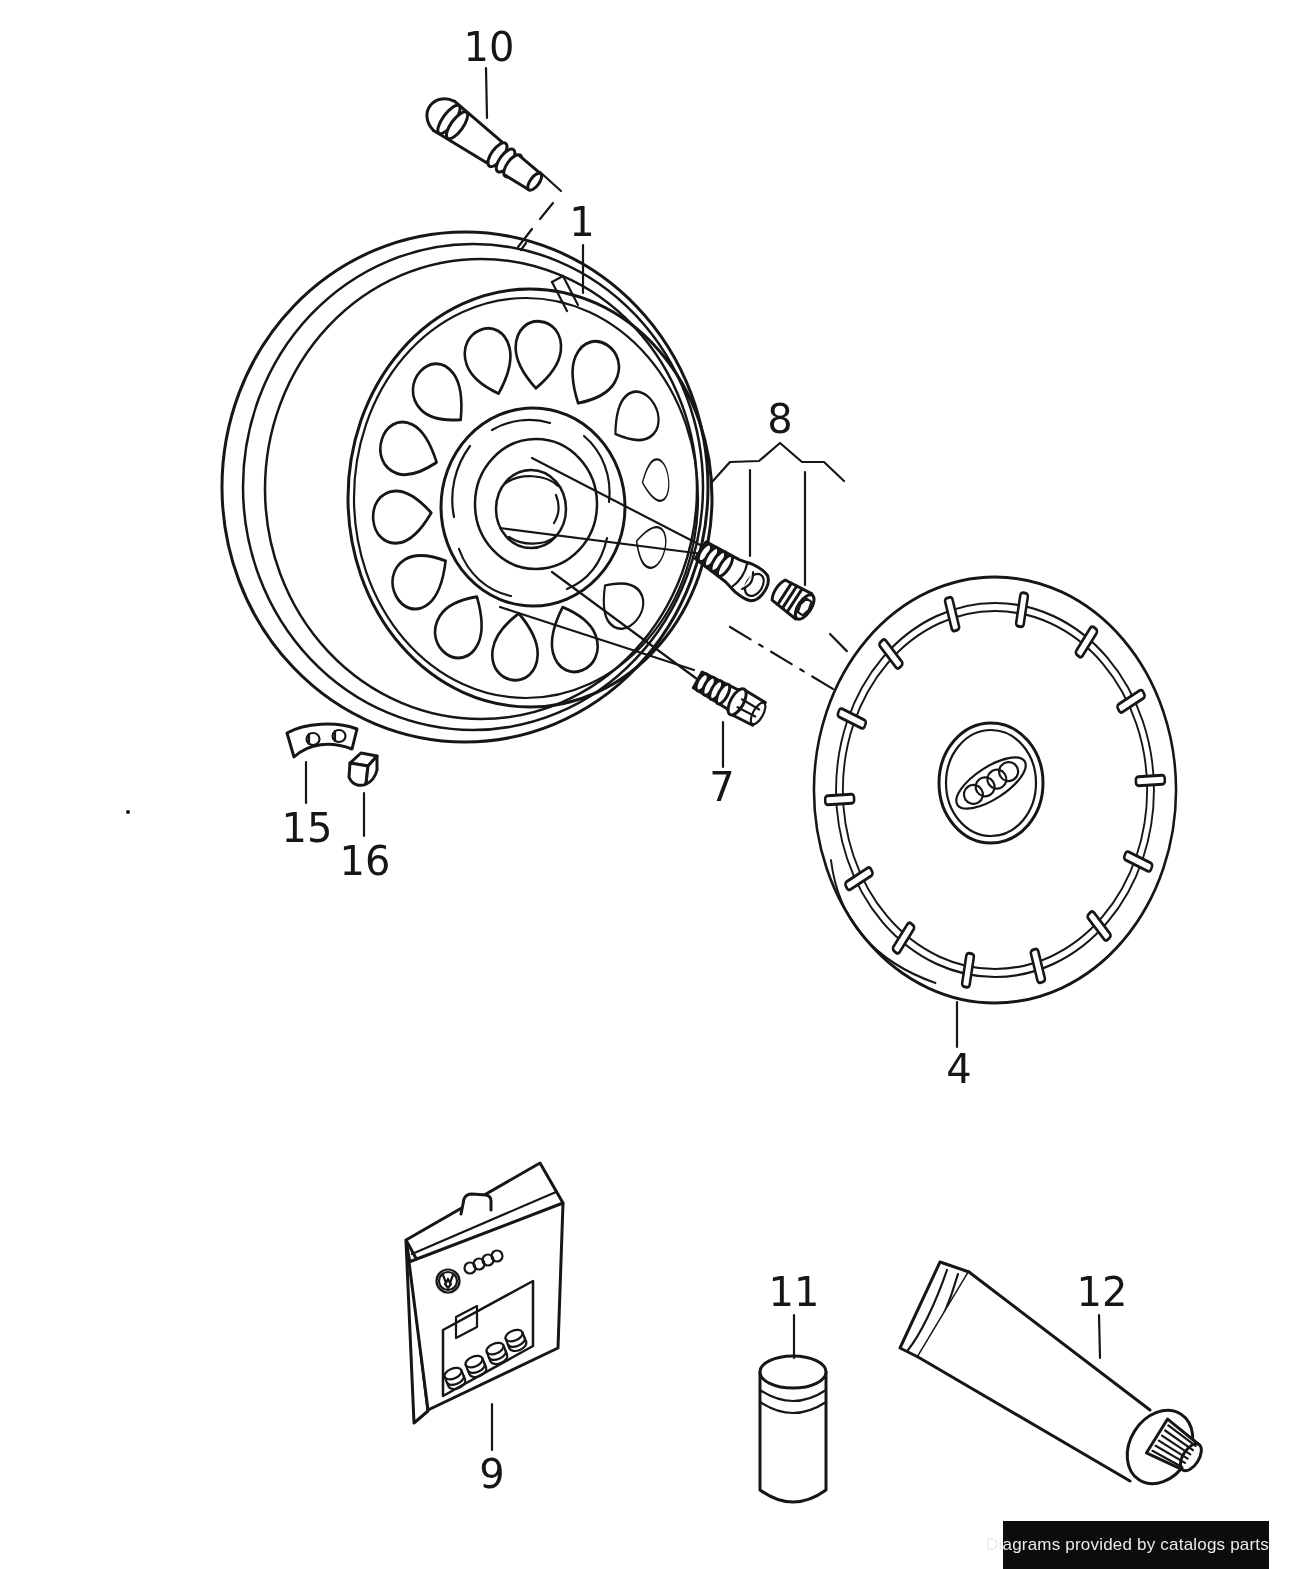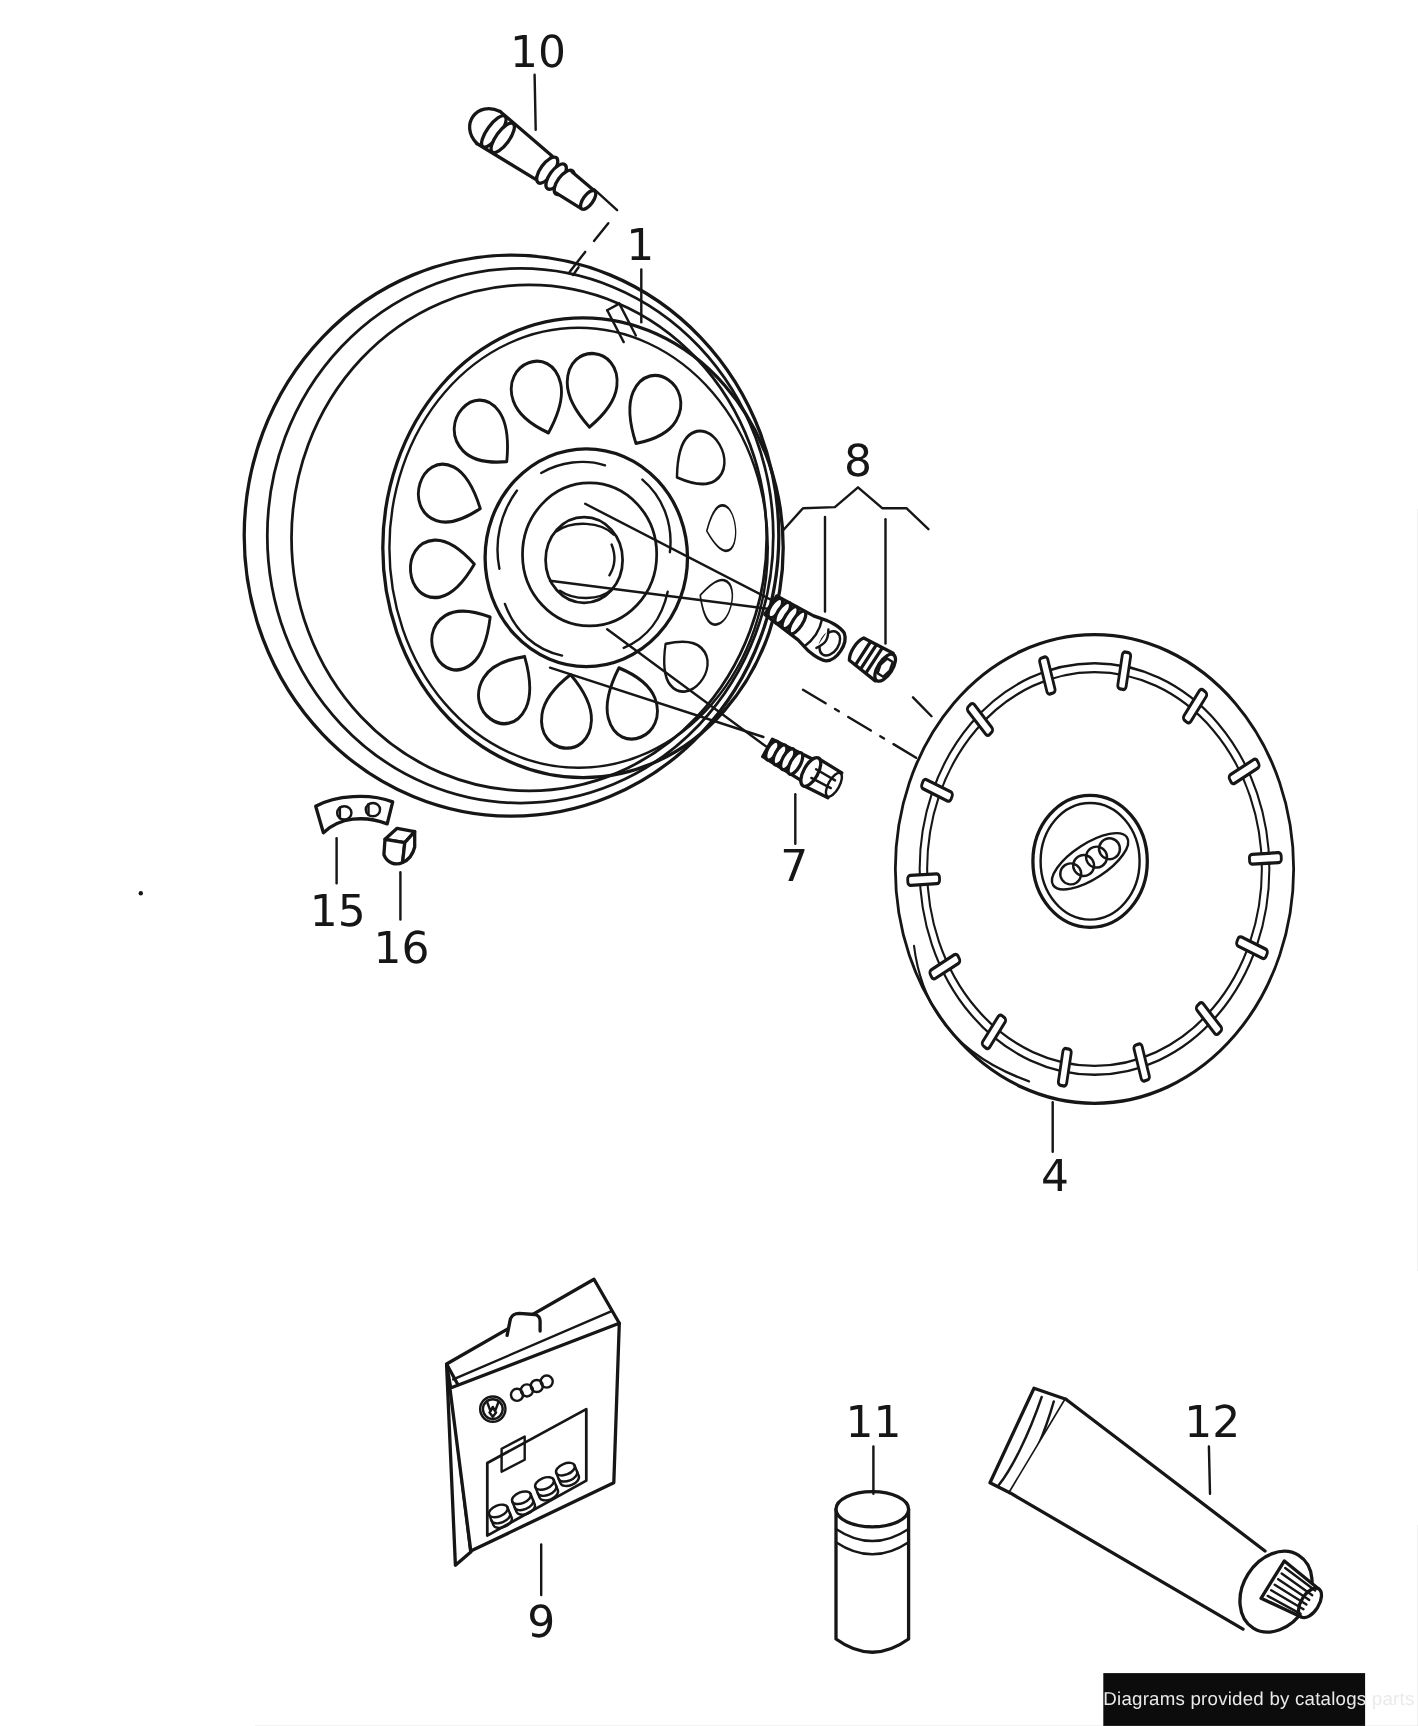--- a/index.html
+++ b/index.html
@@ -14,23 +14,23 @@
     background:var(--background);overflow:hidden;
     font-family:"Liberation Sans",sans-serif;
   }
   svg{position:absolute;left:0;top:0;}
   .o{fill:none;stroke:var(--line);stroke-width:3;stroke-linecap:round;stroke-linejoin:round;}
   .ow{fill:#fff;stroke:var(--line);stroke-width:3;stroke-linecap:round;stroke-linejoin:round;}
   .t2{stroke-width:2.2;}
   .t25{stroke-width:2.5;}
   .lbl{fill:var(--line);stroke:none;font-family:"DejaVu Sans",sans-serif;font-size:40px;text-anchor:middle;}
   .footer{
-    position:absolute;left:1003px;top:1521px;width:238px;height:48px;
+    position:absolute;left:1003px;top:1521px;width:266px;height:48px;
     background:var(--footer-bg);color:var(--footer-text);
-    display:flex;align-items:center;justify-content:flex-start;
+    display:flex;align-items:center;justify-content:flex-end;
     font-size:17px;letter-spacing:.2px;white-space:nowrap;
   }
 </style>
 </head>
 <body>
 
 <div class="stage">
 <svg width="1289" height="1569" viewBox="0 0 1289 1569">
   <defs>
     <path id="hole" d="M0,34 C-12,24 -25,10 -26,-5 C-27,-24 -13,-33 0,-33 C13,-33 27,-24 26,-5 C25,10 12,24 0,34 Z"></path>

